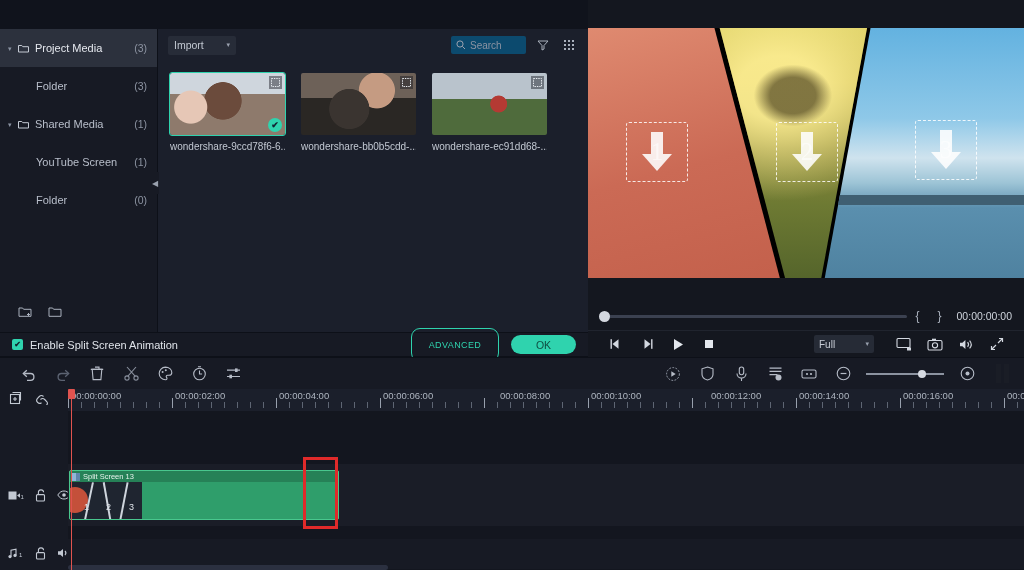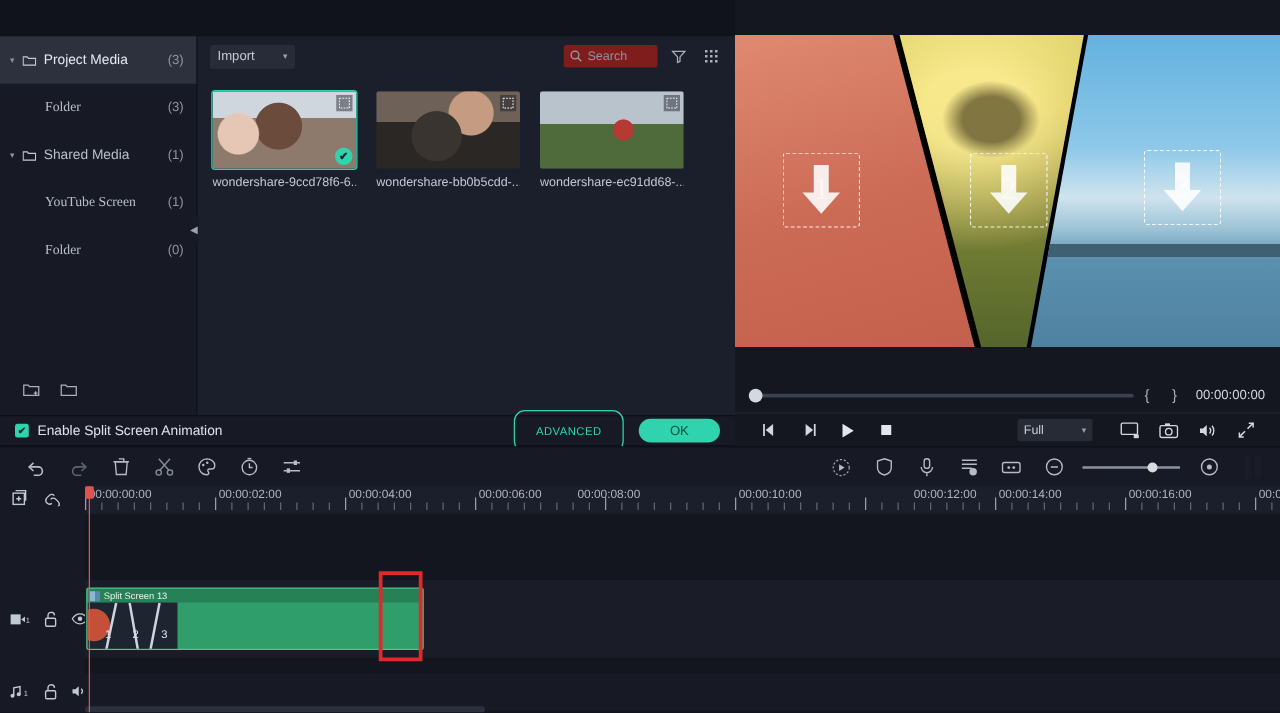--- a/index.html
+++ b/index.html
@@ -35,21 +35,21 @@
     height:38px; display:flex; align-items:center; padding-left:8px; cursor:pointer;
     font-size:11px; color:#b9bfcb; position:relative;
   }
   .side-item.selected { background:#2c313d; color:#e6e9ef; }
   .side-item .caret {
     width:10px; font-size:7px; color:#8b93a2; line-height:1; flex:0 0 10px;
   }
   .side-item .folder-ic { width:15px; flex:0 0 15px; display:flex; align-items:center; }
   .side-item .lbl { flex:1; padding-left:2px; white-space:nowrap; overflow:hidden; }
   .side-item .cnt { color:#8d94a2; padding-right:10px; font-size:10.5px; }
-  .side-item.indent .lbl { padding-left:18px;font-family:Liberation Serif, serif; }
+  .side-item.indent .lbl { padding-left:18px; }
   .side-item.noindent .lbl { padding-left:2px; }
 
   .sidebar-bottom {
     position:absolute; left:0; bottom:6px; width:158px; height:26px;
     display:flex; align-items:center; gap:16px; padding-left:18px;
   }
 
   .collapse-handle {
     position:absolute; left:151px; top:172px; width:8px; height:22px;
     display:flex; align-items:center; justify-content:center;
@@ -65,21 +65,21 @@
     height:32px; display:flex; align-items:center; padding:0 10px; gap:8px;
   }
   .import-btn {
     width:68px; height:19px; background:#272c38; border-radius:2px;
     display:flex; align-items:center; justify-content:space-between;
     padding:0 6px; font-size:10.5px; color:#c2c8d2; cursor:pointer;
   }
   .import-btn .chev { font-size:7px; color:#9aa1ae; }
   .spacer { flex:1; }
   .search-box {
-    width:75px; height:18px; background:#7f1d1d; border-radius:2px;
+    width:75px; height:18px; background:#0c4a6e; border-radius:2px;
     display:flex; align-items:center; gap:4px; padding:0 5px; cursor:text;
   }
   .search-box .ph { font-size:10px; color:#8b93a2; }
   .tb-ic { width:18px; height:18px; display:flex; align-items:center; justify-content:center; cursor:pointer; color:#a9b0bc;}
 
   .thumbs { display:flex; gap:16px; padding:12px 0 0 12px; }
   .thumb { width:115px; cursor:pointer; }
   .thumb .pic {
     width:115px; height:62px; border-radius:2px; position:relative; overflow:hidden;
   }
@@ -629,39 +629,39 @@
       <div class="rtick major" style="left:312px"></div>
       <div class="rlabel" style="left:315px">00:00:06:00</div>
       <div class="rtick" style="left:325px"></div>
         <div class="rtick" style="left:338px"></div>
         <div class="rtick" style="left:351px"></div>
       <div class="rtick" style="left:364px"></div>
         <div class="rtick" style="left:377px"></div>
         <div class="rtick" style="left:390px"></div>
         <div class="rtick" style="left:403px"></div>
       <div class="rtick major" style="left:416px"></div>
-      <div class="rlabel" style="left:394px">00:00:08:00</div>
+      <div class="rlabel" style="left:432px">00:00:08:00</div>
       <div class="rtick" style="left:429px"></div>
         <div class="rtick" style="left:442px"></div>
         <div class="rtick" style="left:455px"></div>
       <div class="rtick" style="left:468px"></div>
         <div class="rtick" style="left:481px"></div>
         <div class="rtick" style="left:494px"></div>
         <div class="rtick" style="left:507px"></div>
       <div class="rtick major" style="left:520px"></div>
       <div class="rlabel" style="left:523px">00:00:10:00</div>
       <div class="rtick" style="left:533px"></div>
         <div class="rtick" style="left:546px"></div>
         <div class="rtick" style="left:559px"></div>
       <div class="rtick" style="left:572px"></div>
         <div class="rtick" style="left:585px"></div>
         <div class="rtick" style="left:598px"></div>
         <div class="rtick" style="left:611px"></div>
       <div class="rtick major" style="left:624px"></div>
-      <div class="rlabel" style="left:663px">00:00:12:00</div>
+      <div class="rlabel" style="left:643px">00:00:12:00</div>
       <div class="rtick" style="left:637px"></div>
         <div class="rtick" style="left:650px"></div>
         <div class="rtick" style="left:663px"></div>
       <div class="rtick" style="left:676px"></div>
         <div class="rtick" style="left:689px"></div>
         <div class="rtick" style="left:702px"></div>
         <div class="rtick" style="left:715px"></div>
       <div class="rtick major" style="left:728px"></div>
       <div class="rlabel" style="left:731px">00:00:14:00</div>
       <div class="rtick" style="left:741px"></div>

